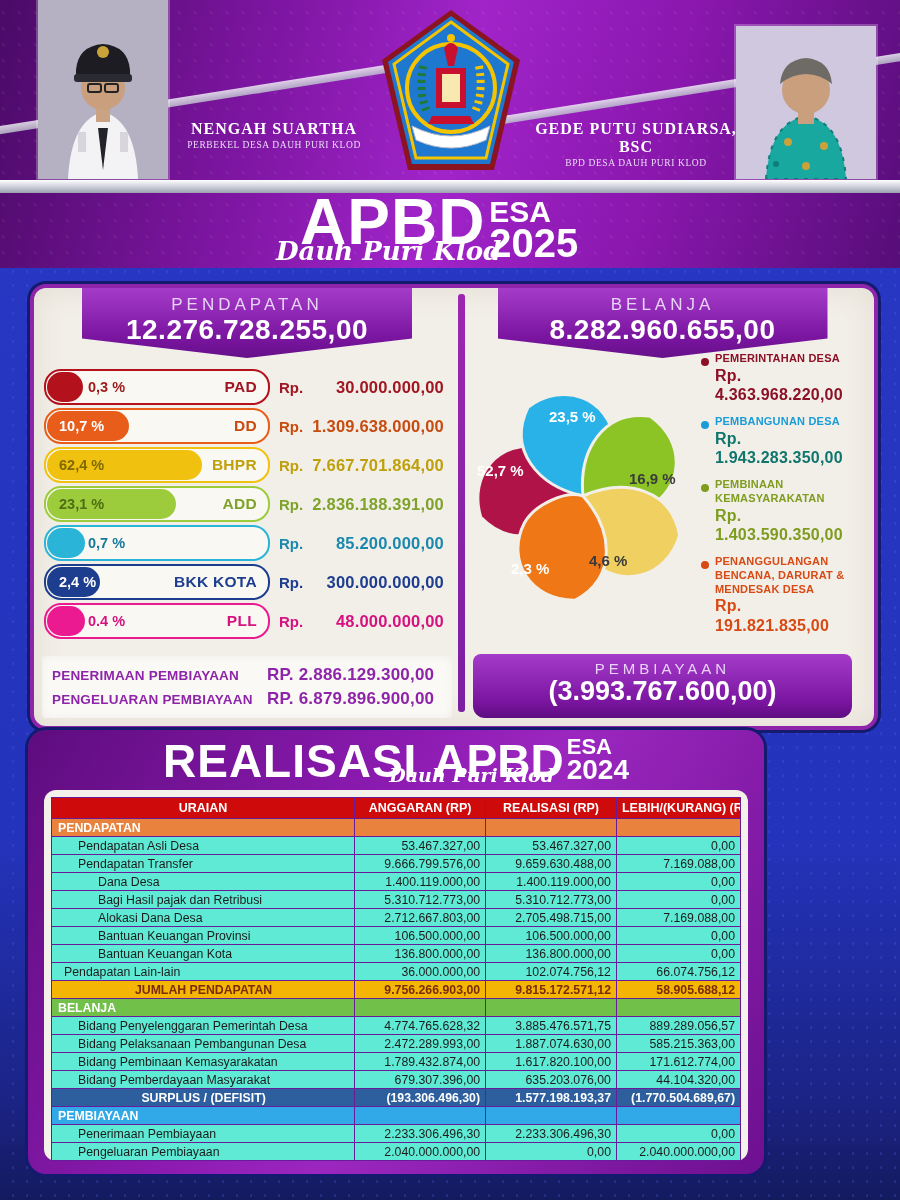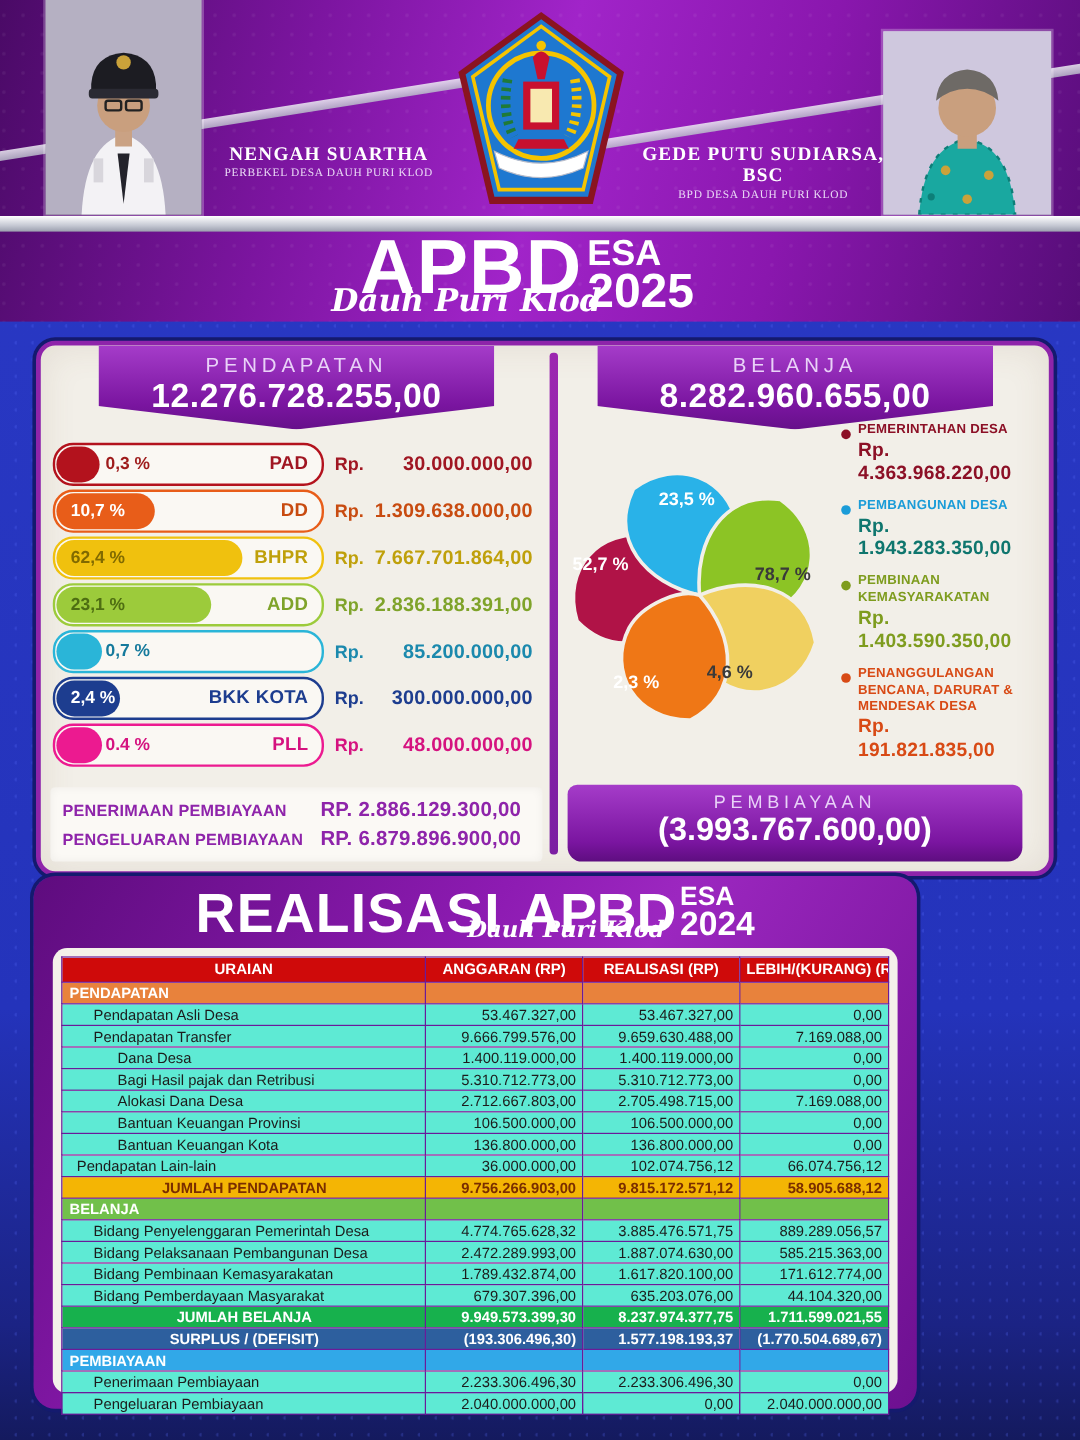--- a/index.html
+++ b/index.html
@@ -258,21 +258,21 @@
       <svg id="pie-svg" width="228" height="240" viewBox="0 0 228 240">
           <path d="M0,0 C-20,-42 -10,-88 36,-98 C80,-86 92,-40 64,-10 C48,6 14,10 0,0 Z" fill="#b01347" stroke="#f2efe8" stroke-width="3" transform="translate(112,122) rotate(238)"></path>
           <path d="M0,0 C-20,-42 -10,-88 36,-98 C80,-86 92,-40 64,-10 C48,6 14,10 0,0 Z" fill="#29b2e8" stroke="#f2efe8" stroke-width="3" transform="translate(112,122) rotate(-52)"></path>
           <path d="M0,0 C-20,-42 -10,-88 36,-98 C80,-86 92,-40 64,-10 C48,6 14,10 0,0 Z" fill="#8cc425" stroke="#f2efe8" stroke-width="3" transform="translate(112,122) rotate(20)"></path>
           <path d="M0,0 C-20,-42 -10,-88 36,-98 C80,-86 92,-40 64,-10 C48,6 14,10 0,0 Z" fill="#f0d060" stroke="#f2efe8" stroke-width="3" transform="translate(112,122) rotate(92)"></path>
           <path d="M0,0 C-20,-42 -10,-88 36,-98 C80,-86 92,-40 64,-10 C48,6 14,10 0,0 Z" fill="#ef7716" stroke="#f2efe8" stroke-width="3" transform="translate(112,122) rotate(164)"></path>
         </svg>
       <div id="pie-labels">
           <div class="pie-pct" style="left: 6px; top: 88px; color: rgb(255, 255, 255);">52,7 %</div>
           <div class="pie-pct" style="left: 78px; top: 34px; color: rgb(255, 255, 255);">23,5 %</div>
-          <div class="pie-pct" style="left: 158px; top: 96px; color: rgb(58, 58, 58);">78,7 %</div>
+          <div class="pie-pct" style="left: 158px; top: 96px; color: rgb(58, 58, 58);">16,9 %</div>
           <div class="pie-pct" style="left: 118px; top: 178px; color: rgb(58, 58, 58);">4,6 %</div>
           <div class="pie-pct" style="left: 40px; top: 186px; color: rgb(255, 255, 255);">2,3 %</div>
         </div>
     </div>
     <div id="belanja-cats" style="position:absolute;left:238px;right:4px;top:64px;">
         <div class="bcat">
           <span class="dot" style="background: rgb(140, 16, 38);"></span>
           <div class="bname" style="color: rgb(140, 16, 38);">PEMERINTAHAN DESA</div>
           <div class="bamt" style="color: rgb(140, 16, 38);">Rp. 4.363.968.220,00</div>
         </div>
@@ -410,26 +410,20 @@
             <td class="num">1.789.432.874,00</td>
             <td class="num">1.617.820.100,00</td>
             <td class="num">171.612.774,00</td>
           </tr>
           <tr class="normal">
             <td style="padding-left: 26px;">Bidang Pemberdayaan Masyarakat</td>
             <td class="num">679.307.396,00</td>
             <td class="num">635.203.076,00</td>
             <td class="num">44.104.320,00</td>
           </tr>
-          <tr class="s-jgreen">
-            <td class="c" style="padding-left: 6px;">JUMLAH BELANJA</td>
-            <td class="num">9.949.573.399,30</td>
-            <td class="num">8.237.974.377,75</td>
-            <td class="num">1.711.599.021,55</td>
-          </tr>
           <tr class="s-blue">
             <td class="c" style="padding-left: 6px;">SURPLUS / (DEFISIT)</td>
             <td class="num">(193.306.496,30)</td>
             <td class="num">1.577.198.193,37</td>
             <td class="num">(1.770.504.689,67)</td>
           </tr>
           <tr class="s-sky">
             <td style="padding-left: 6px;">PEMBIAYAAN</td>
             <td class="num"></td>
             <td class="num"></td>

